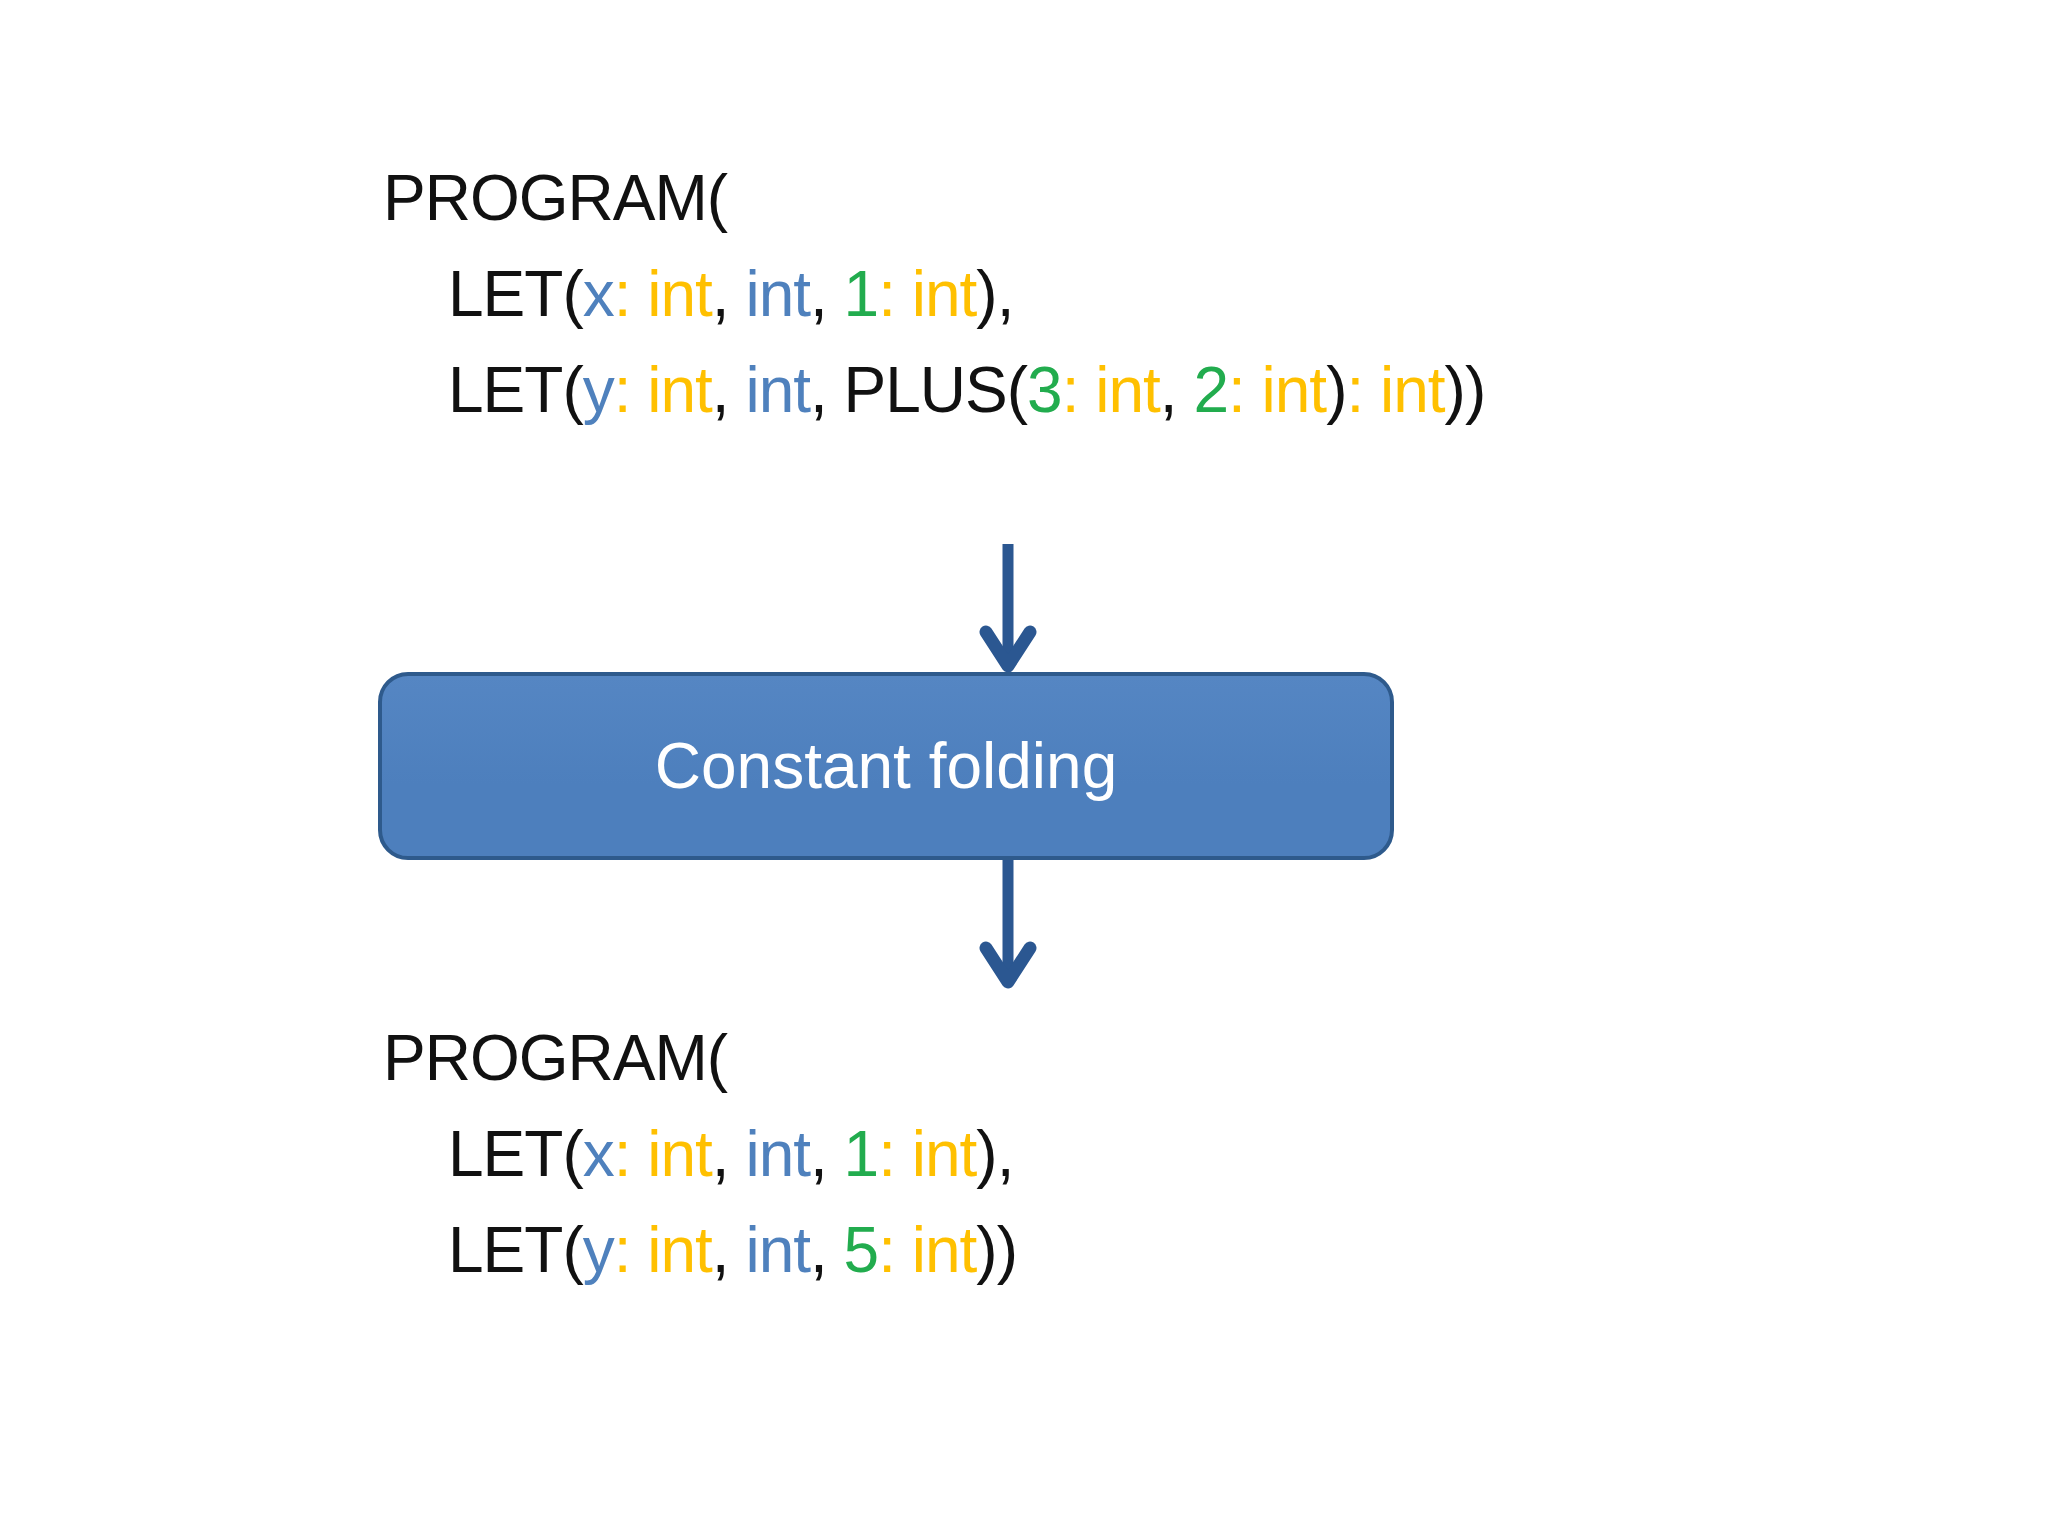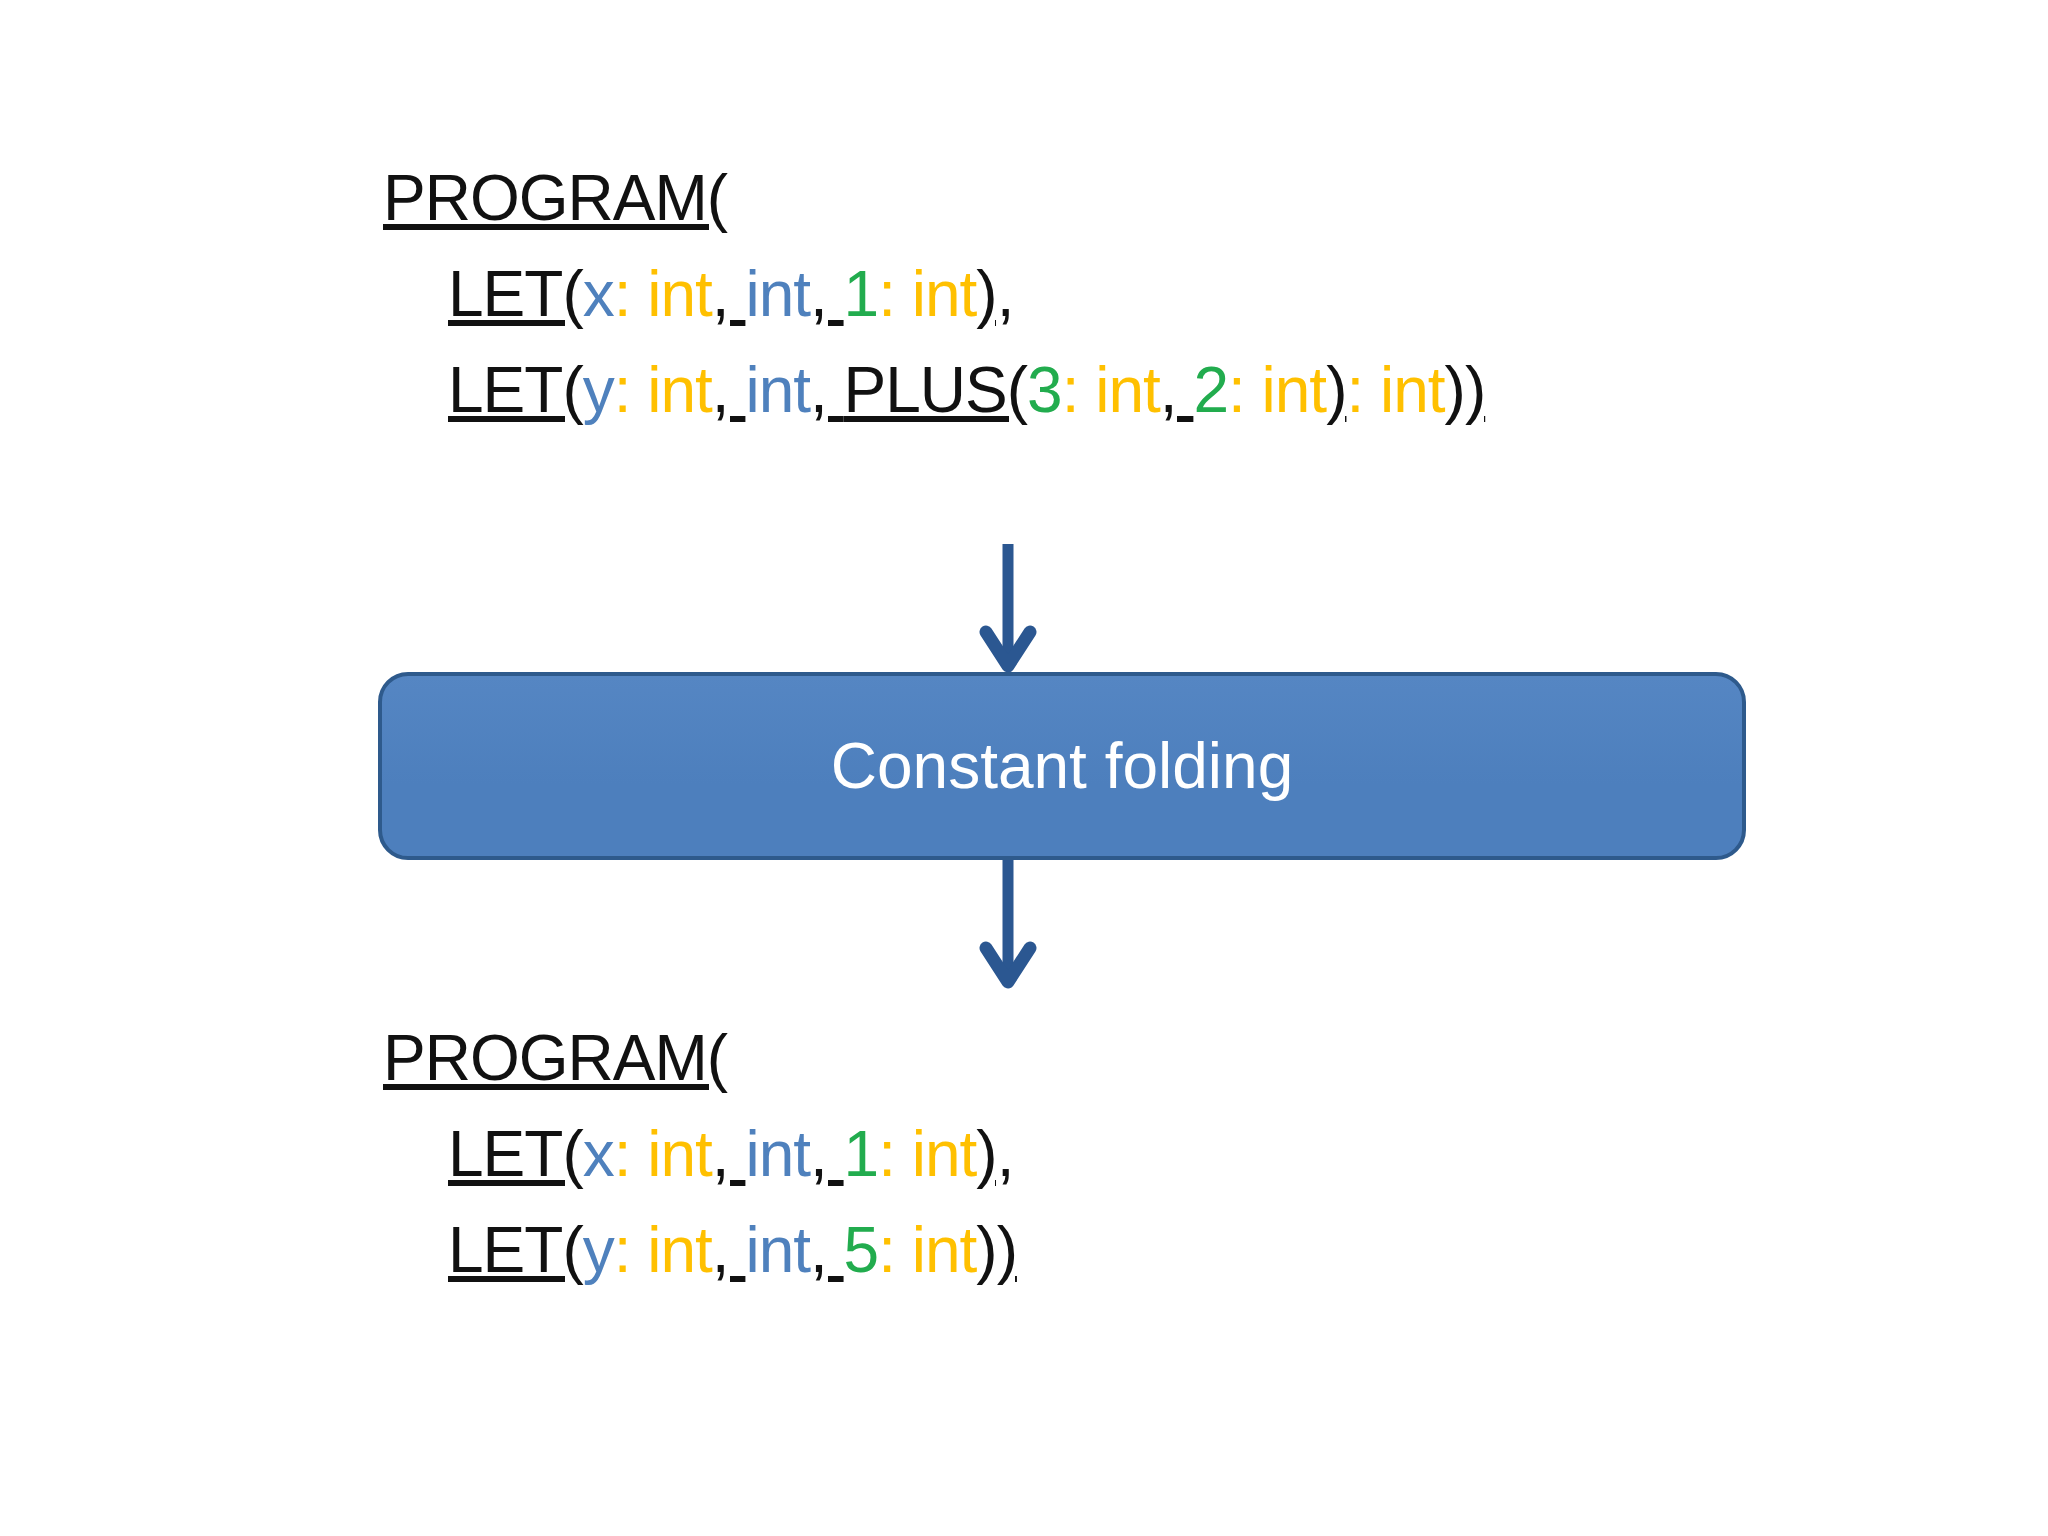--- a/index.html
+++ b/index.html
@@ -22,31 +22,31 @@
     font-size: 64px;
     line-height: 96px;
     white-space: pre;
     color: var(--black, #111111);
     letter-spacing: -1px;
   }
   .code-block.top    { left: 383px; top: 150px; }
   .code-block.bottom { left: 383px; top: 1010px; }
   .code-line.indent  { padding-left: 65px; }
 
-  .tok-black  { color: var(--black,  #111111); text-decoration: underline; }
+  .tok-black  { color: var(--black,  #111111); }
   .tok-blue   { color: var(--blue,   #4f81bd); }
   .tok-orange { color: var(--orange, #ffc000); }
   .tok-green  { color: var(--green,  #22ac4e); }
 
   
   .transform-box {
     position: absolute;
     left: 378px;
     top: 672px;
-    width: 1368px;
+    width: 1016px;
     height: 188px;
     box-sizing: border-box;
     background: linear-gradient(180deg, var(--box_fill_light, #5586c3) 0%, var(--box_fill, #4d7fbd) 60%);
     border: 4px solid var(--box_border, #2e5a8c);
     border-radius: 30px;
     display: flex;
     align-items: center;
     justify-content: center;
   }
   .transform-box .box-label {

